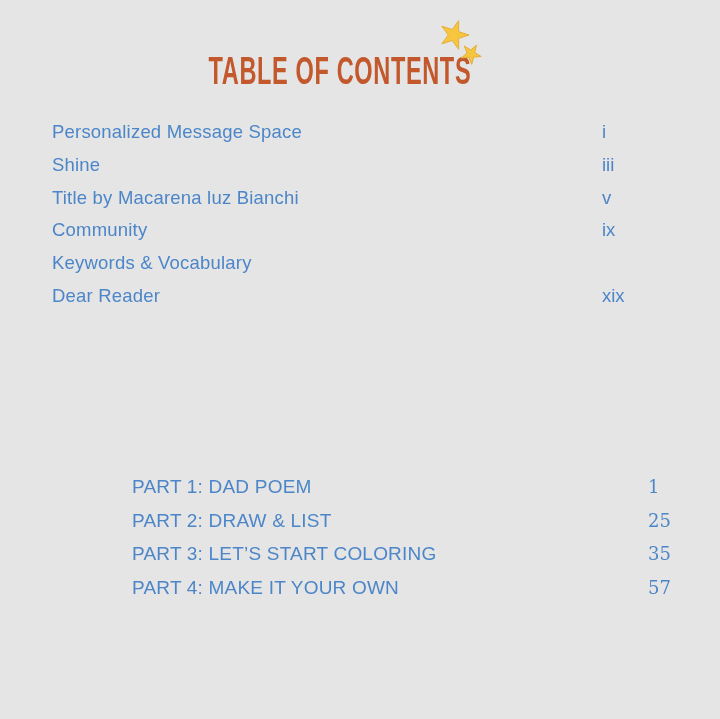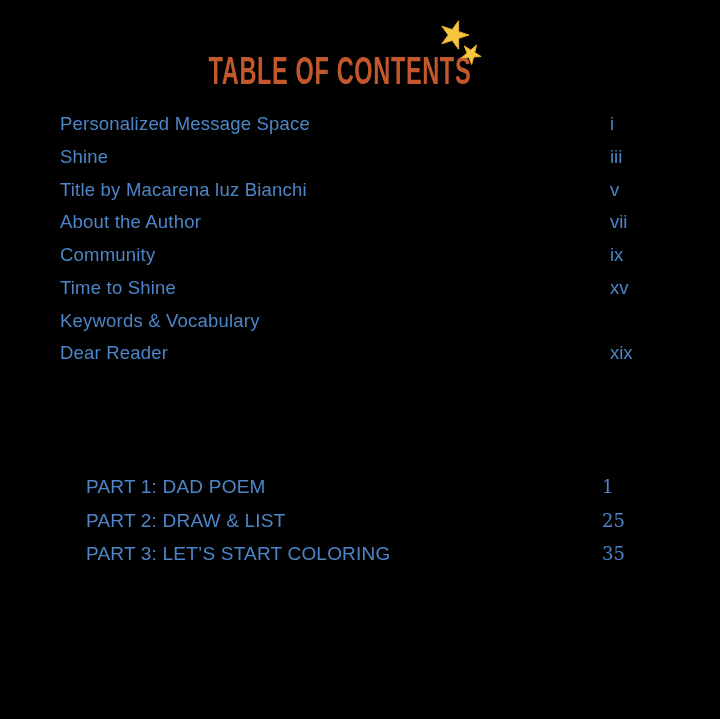--- a/index.html
+++ b/index.html
@@ -4,21 +4,21 @@
 <style>
   html, body {
     margin: 0;
     padding: 0;
     background: #ffffff;
   }
   .page {
     position: relative;
     width: 720px;
     height: 719px;
-    background: #000000;
+    background: #e5e5e5;
     overflow: hidden;
     font-family: "Liberation Sans", sans-serif;
   }
   .title-wrap {
     position: absolute;
     top: 52px;
     left: 0;
     width: 680px;
     text-align: center;
   }
@@ -37,22 +37,22 @@
     left: 430px;
     top: 12px;
     width: 60px;
     height: 58px;
   }
   .toc-list {
     position: absolute;
     left: 0;
     right: 0;
   }
-  .toc-list.front { top: 108px; margin-left: 8px; }
-  .toc-list.parts { top: 470px; }
+  .toc-list.front { top: 116px; }
+  .toc-list.parts { top: 470px; padding-left: 46px; }
   .toc-row {
     position: relative;
     height: 32.75px;
     line-height: 32.75px;
   }
   .parts .toc-row {
     height: 33.5px;
     line-height: 33.5px;
   }
   .toc-label, .toc-page {
@@ -104,30 +104,22 @@
       </div>
       <div class="toc-row">
         <span class="toc-label">Shine</span>
         <span class="toc-page">iii</span>
       </div>
       <div class="toc-row">
         <span class="toc-label">Title by Macarena luz Bianchi</span>
         <span class="toc-page">v</span>
       </div>
       <div class="toc-row">
-        <span class="toc-label">About the Author</span>
-        <span class="toc-page">vii</span>
-      </div>
-      <div class="toc-row">
         <span class="toc-label">Community</span>
         <span class="toc-page">ix</span>
-      </div>
-      <div class="toc-row">
-        <span class="toc-label">Time to Shine</span>
-        <span class="toc-page">xv</span>
       </div>
       <div class="toc-row">
         <span class="toc-label">Keywords &amp; Vocabulary</span>
       </div>
       <div class="toc-row">
         <span class="toc-label">Dear Reader</span>
         <span class="toc-page">xix</span>
       </div>
     </div>
 
@@ -137,15 +129,19 @@
         <span class="toc-page">1</span>
       </div>
       <div class="toc-row">
         <span class="toc-label">PART 2: DRAW &amp; LIST</span>
         <span class="toc-page">25</span>
       </div>
       <div class="toc-row">
         <span class="toc-label">PART 3: LET’S START COLORING</span>
         <span class="toc-page">35</span>
       </div>
+      <div class="toc-row">
+        <span class="toc-label">PART 4: MAKE IT YOUR OWN</span>
+        <span class="toc-page">57</span>
+      </div>
     </div>
 
 </div>
 
 </body></html>

